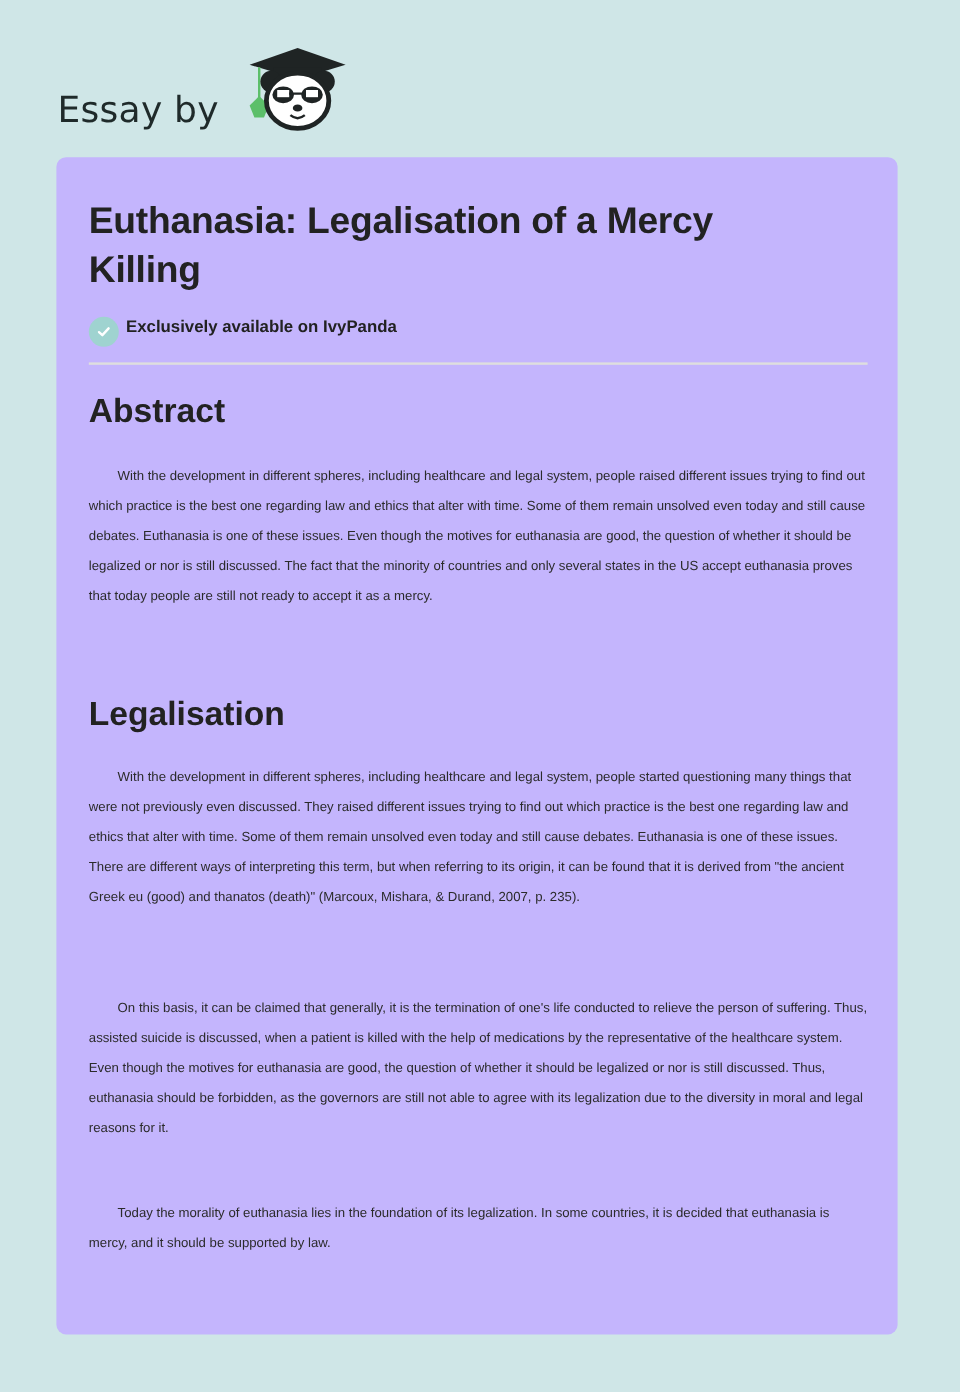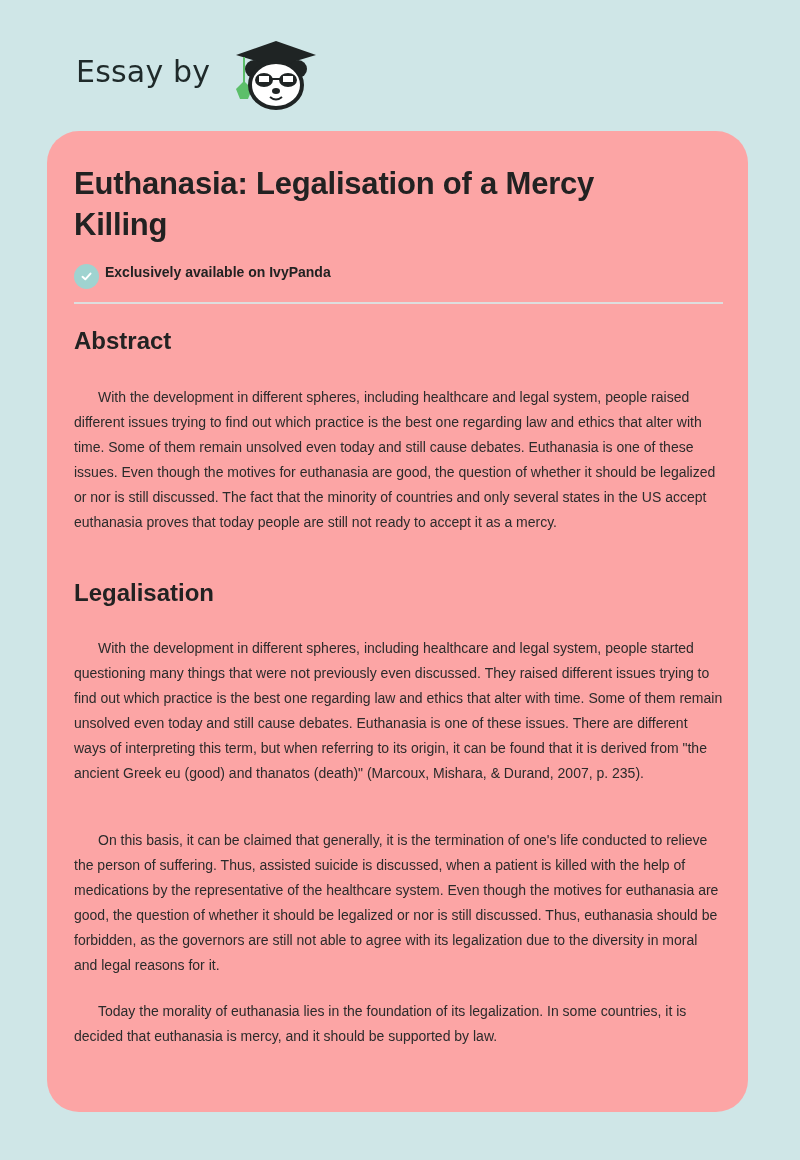--- a/index.html
+++ b/index.html
@@ -5,61 +5,61 @@
   html, body { margin:0; padding:0; }
   body {
     width:800px; height:1160px; overflow:hidden;
     background:#cfe6e7;
     font-family:"Liberation Sans", sans-serif;
     color:#222;
     position:relative;
   }
   .header {
     position:absolute; left:48px; top:40px; height:70px;
-    display:flex; align-items:center;margin-left:28px;
+    display:flex; align-items:flex-end;
   }
   .essay-by {
     font-family:"DejaVu Sans", sans-serif;
     font-size:30px; color:#1f2a2a; letter-spacing:0.2px;
     margin-right:20px; margin-top:-8px;
   }
   .logo-mark { width:88px; height:72px; margin-right:6px; }
   .brand {
     font-family:"DejaVu Serif", serif; font-weight:bold;
     font-size:29px; color:#1e2424; margin-top:-2px;
   }
   .brand sup { font-size:14px; vertical-align:top; position:relative; top:4px; margin-left:2px; }
 
   .card {
     position:absolute; left:47px; top:131px; width:701px; height:981px;
-    background:#fca5a5; border-radius:32px;
+    background:#c4b5fd; border-radius:8px;
   }
   .content { position:absolute; left:27px; top:0; width:649px; }
   h1 {
     margin:0; position:absolute; top:32px; left:0; width:620px;
     font-size:31px; line-height:41px; font-weight:bold; color:#222;
     letter-spacing:-0.2px;
   }
   .badge {
     position:absolute; top:133px; left:0; display:flex; 
   }
   .badge-circle {
     width:25px; height:25px; border-radius:50%; background:#9fd3d0;
     display:flex; align-items:center; justify-content:center; margin-right:6px;
   }
   .badge-text { font-size:14px; font-weight:bold; color:#222; }
   .divider {
     position:absolute; top:171px; left:0; width:649px; height:2px; background:#dedede;
   }
   h2 {
-    margin:0; position:absolute; left:0; font-size:24px; font-weight:bold; color:#222;
+    margin:0; position:absolute; left:0; font-size:28px; font-weight:bold; color:#222;
   }
   .para {
     position:absolute; left:0; width:649px; margin:0;
-    font-size:14px; line-height:25px; color:#2b2b2b; text-indent:24px;
+    font-size:11px; line-height:25px; color:#2b2b2b; text-indent:24px;
   }
 </style>
 </head>
 <body>
 
 <div class="header">
   <span class="essay-by">Essay by</span>
   <svg class="logo-mark" viewBox="0 0 88 72">
 
     <polygon points="6,16 46,2 86,16 46,28" fill="#1f2424"></polygon>

